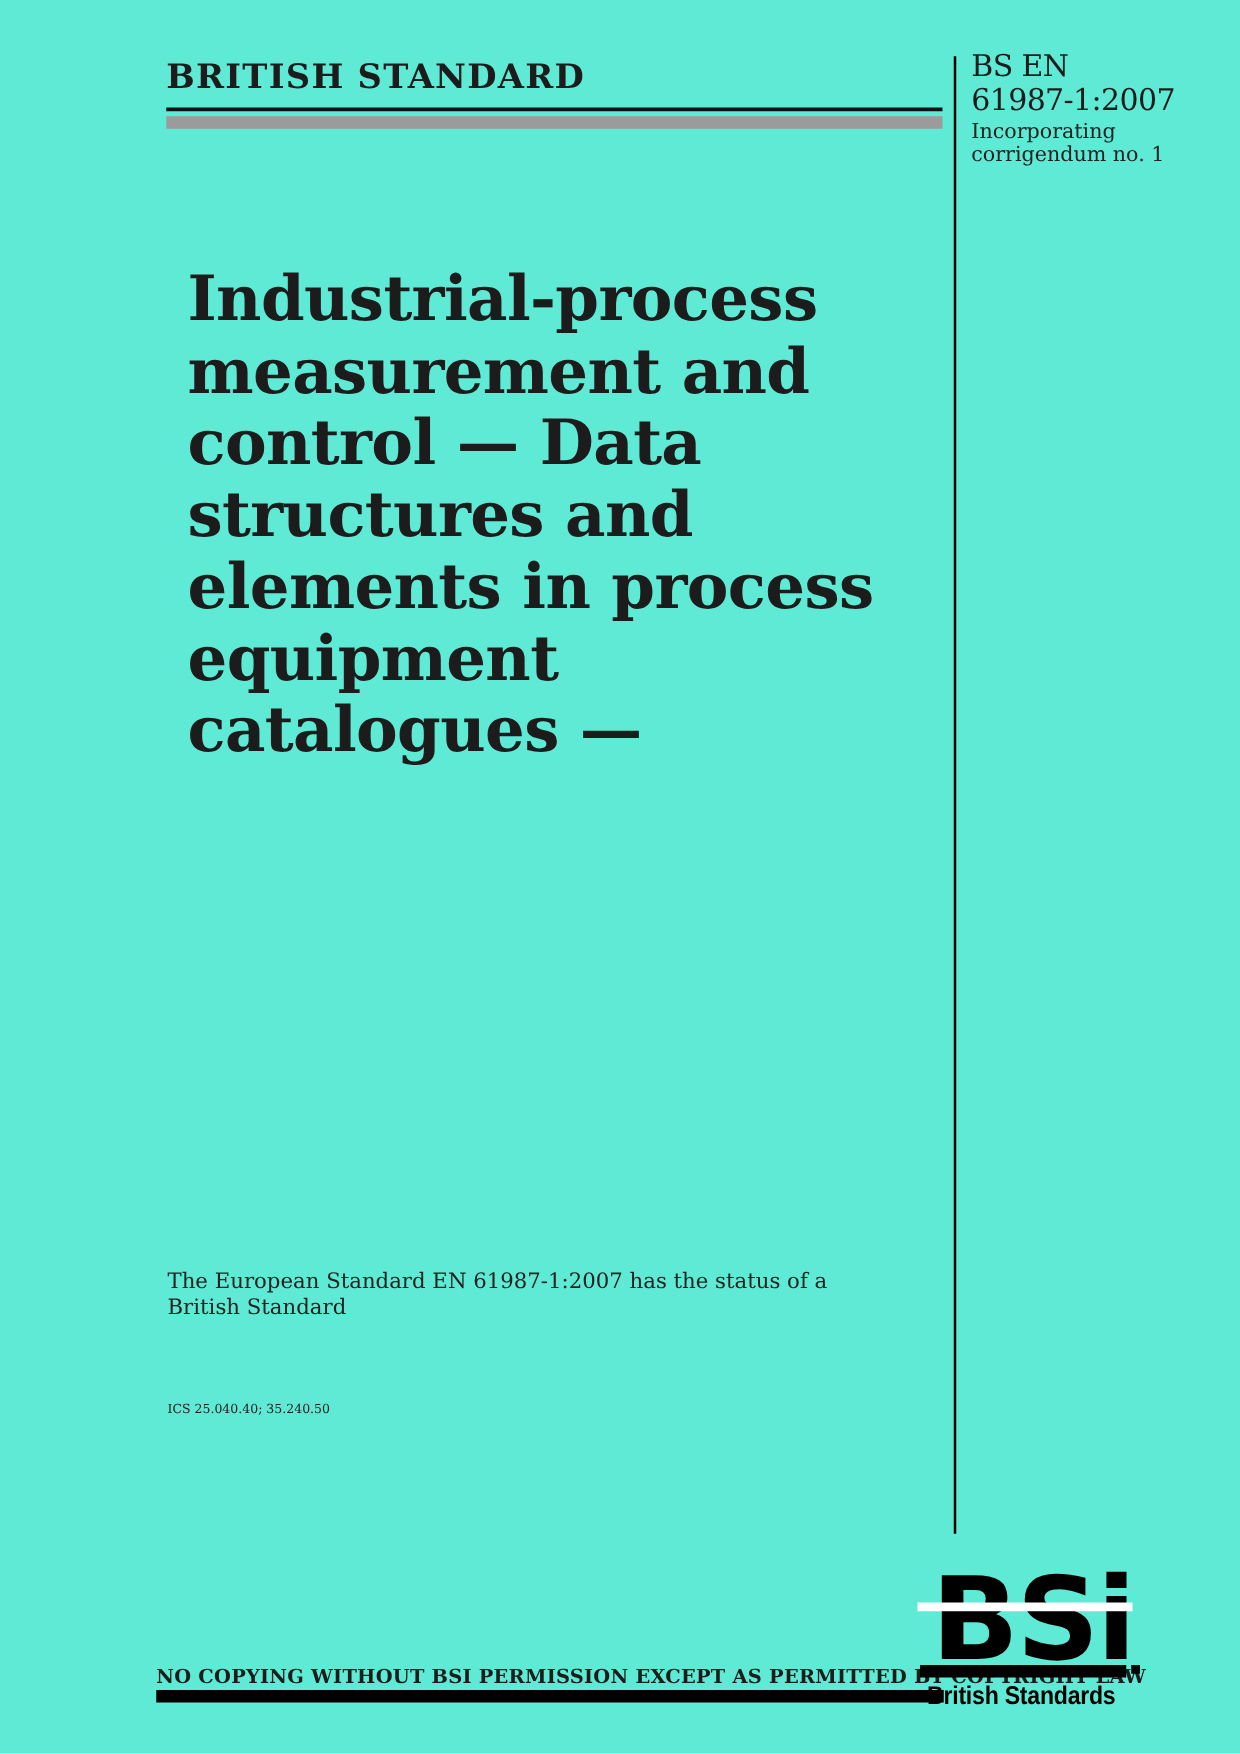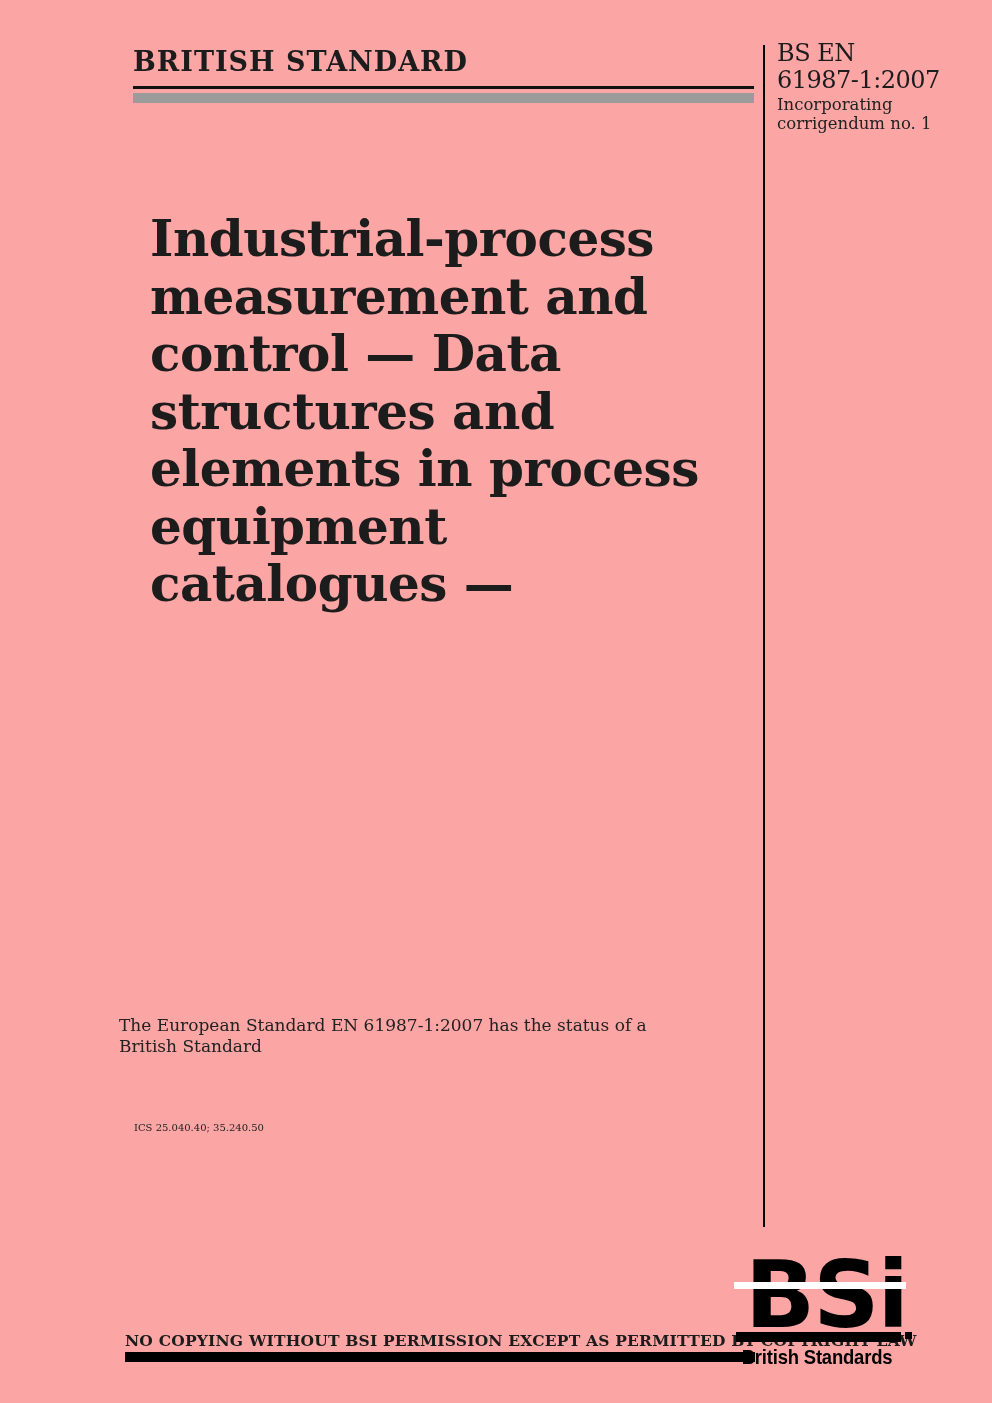--- a/index.html
+++ b/index.html
@@ -1,20 +1,20 @@
 <!DOCTYPE html>
 <html><head>
 <meta charset="utf-8">
 <style>
   html, body { margin:0; padding:0; background:#ffffff; }
   .page {
     position: relative;
     width: 992px;
     height: 1403px;
-    background: #fca5a5;
+    background: #5eead4;
     overflow: hidden;
     font-family: "DejaVu Serif", serif;
     color: #1a1a1a;
   }
   .pre { white-space: pre-line; }
 
   .brand {
     position: absolute; left: 133px; top: 46px;
     font-size: 27px; font-weight: bold; letter-spacing: 1px;
     color: #1c1c1c;
@@ -48,21 +48,21 @@
     font-size: 50px; font-weight: bold; line-height: 57.5px;
     letter-spacing: -0.5px; color: #1c1c1c;
   }
   .doc-subtitle {
     position: absolute; left: 134px; top: 652px; width: 640px;
     font-size: 27px; font-weight: bold; line-height: 33px;
     color: #1c1c1c;
   }
 
   .status-note {
-    position: absolute; left: 119px; top: 1015px; width: 560px;
+    position: absolute; left: 134px; top: 1015px; width: 560px;
     font-size: 17px; line-height: 21px; color: #222222;
   }
   .ics {
     position: absolute; left: 134px; top: 1122px;
     font-size: 10px; color: #222222;
   }
 
   .copyright {
     position: absolute; left: 125px; top: 1331px; width: 630px;
     text-align: center; font-size: 15.5px; font-weight: bold;

